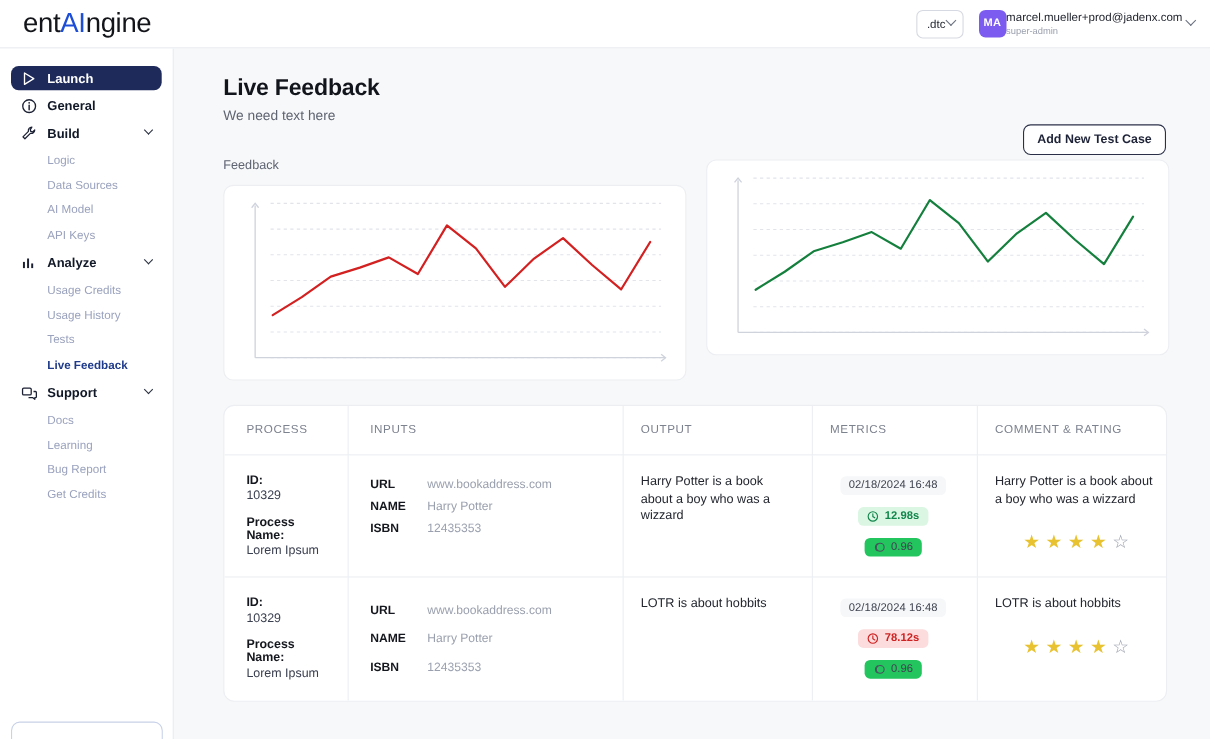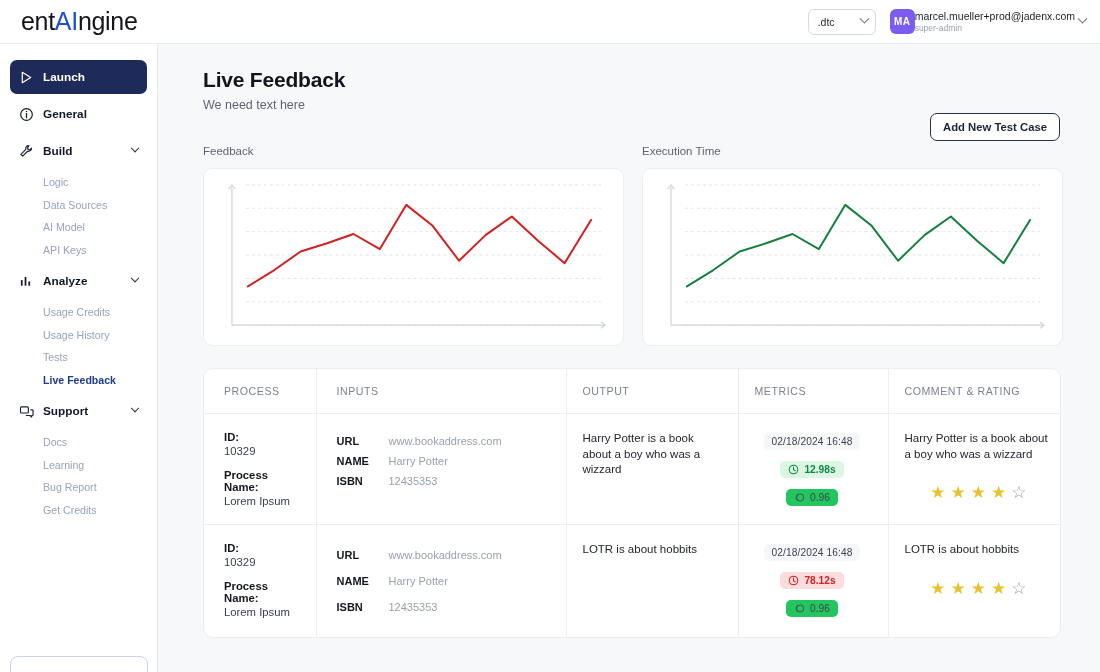--- a/index.html
+++ b/index.html
@@ -28,21 +28,21 @@
     white-space: nowrap;
   }
   .logo .ai { color: #1d4ed8; }
   .topbar-right {
     margin-left: auto;
     display: flex; align-items: center;
     padding-right: 14px;
     gap: 14px;
   }
   .dtc-select {
-    width: 68px; height: 26px;
+    width: 43px; height: 26px;
     border: 1px solid #d6d9e2;
     border-radius: 6px;
     background: #fff;
     display: flex; align-items: center;
     justify-content: space-between;
     padding: 0 7px 0 9px;
     font-size: 10.5px;
     color: #252833;
     cursor: pointer;
   }
@@ -73,21 +73,21 @@
     width: 158px; height: 628px;
     background: #ffffff;
     border-right: 1px solid #e9eaee;
     padding: 16px 10px 0 10px;
     z-index: 20;
     overflow: hidden;
   }
   .nav-item {
     display: flex; align-items: center;
     gap: 9px;
-    height: 34px;
+    height: 22px;
     padding: 0 9px;
     border-radius: 7px;
     font-size: 11.8px;
     font-weight: 700;
     color: #111827;
     cursor: pointer;
     margin-bottom: 3px;
     position: relative;
   }
   .nav-item.active-dark { background: #1e2a5a; color: #ffffff; }
@@ -369,21 +369,20 @@
             <line x1="32" y1="150" x2="388" y2="150" stroke="#e2e4ea" stroke-width="1" stroke-dasharray="3 3"></line>
             <line x1="18" y1="10" x2="18" y2="150" stroke="#cfd3dc" stroke-width="1.2"></line>
             <path d="M14.8 12 L18 8 L21.2 12" fill="none" stroke="#cfd3dc" stroke-width="1.2"></path>
             <line x1="18" y1="150" x2="392" y2="150" stroke="#cfd3dc" stroke-width="1.2"></line>
             <path d="M388 146.8 L392 150 L388 153.2" fill="none" stroke="#cfd3dc" stroke-width="1.2"></path>
             <polyline points="34.0,110.8 60.5,94.2 86.9,75.4 113.4,67.1 139.8,57.7 166.3,73.0 192.8,28.2 219.2,49.4 245.7,84.8 272.2,58.8 298.6,40.0 325.1,64.7 351.5,87.2 378.0,43.5" fill="none" stroke="#d32020" stroke-width="2" stroke-linejoin="round" stroke-linecap="round"></polyline>
           </svg>
       </div>
     </div>
     <div class="chart-block">
-      <div class="chart-label">Execution Time</div>
       <div class="chart-card">
         <svg id="chart1" viewBox="0 0 400 164" preserveAspectRatio="none">
             <line x1="32" y1="8" x2="388" y2="8" stroke="#e2e4ea" stroke-width="1" stroke-dasharray="3 3"></line>
             <line x1="32" y1="31.666666666666668" x2="388" y2="31.666666666666668" stroke="#e2e4ea" stroke-width="1" stroke-dasharray="3 3"></line>
             <line x1="32" y1="55.333333333333336" x2="388" y2="55.333333333333336" stroke="#e2e4ea" stroke-width="1" stroke-dasharray="3 3"></line>
             <line x1="32" y1="79" x2="388" y2="79" stroke="#e2e4ea" stroke-width="1" stroke-dasharray="3 3"></line>
             <line x1="32" y1="102.66666666666667" x2="388" y2="102.66666666666667" stroke="#e2e4ea" stroke-width="1" stroke-dasharray="3 3"></line>
             <line x1="32" y1="126.33333333333333" x2="388" y2="126.33333333333333" stroke="#e2e4ea" stroke-width="1" stroke-dasharray="3 3"></line>
             <line x1="32" y1="150" x2="388" y2="150" stroke="#e2e4ea" stroke-width="1" stroke-dasharray="3 3"></line>
             <line x1="18" y1="10" x2="18" y2="150" stroke="#cfd3dc" stroke-width="1.2"></line>

